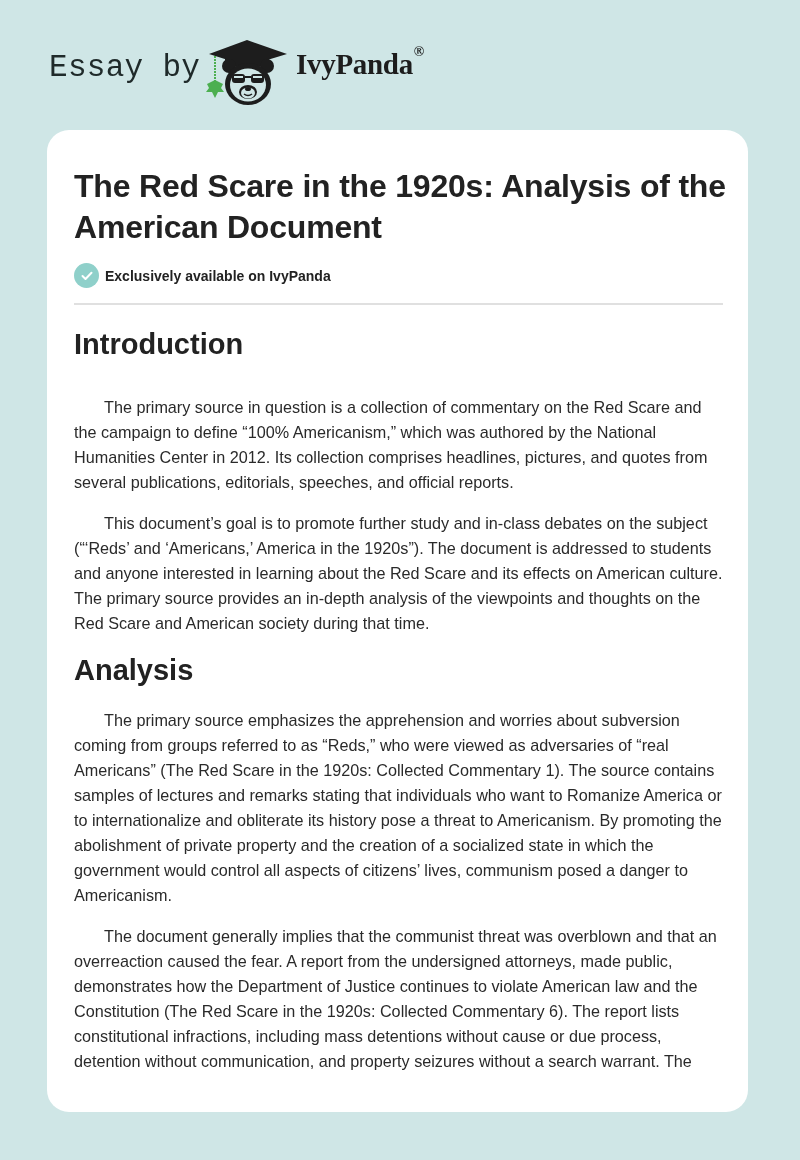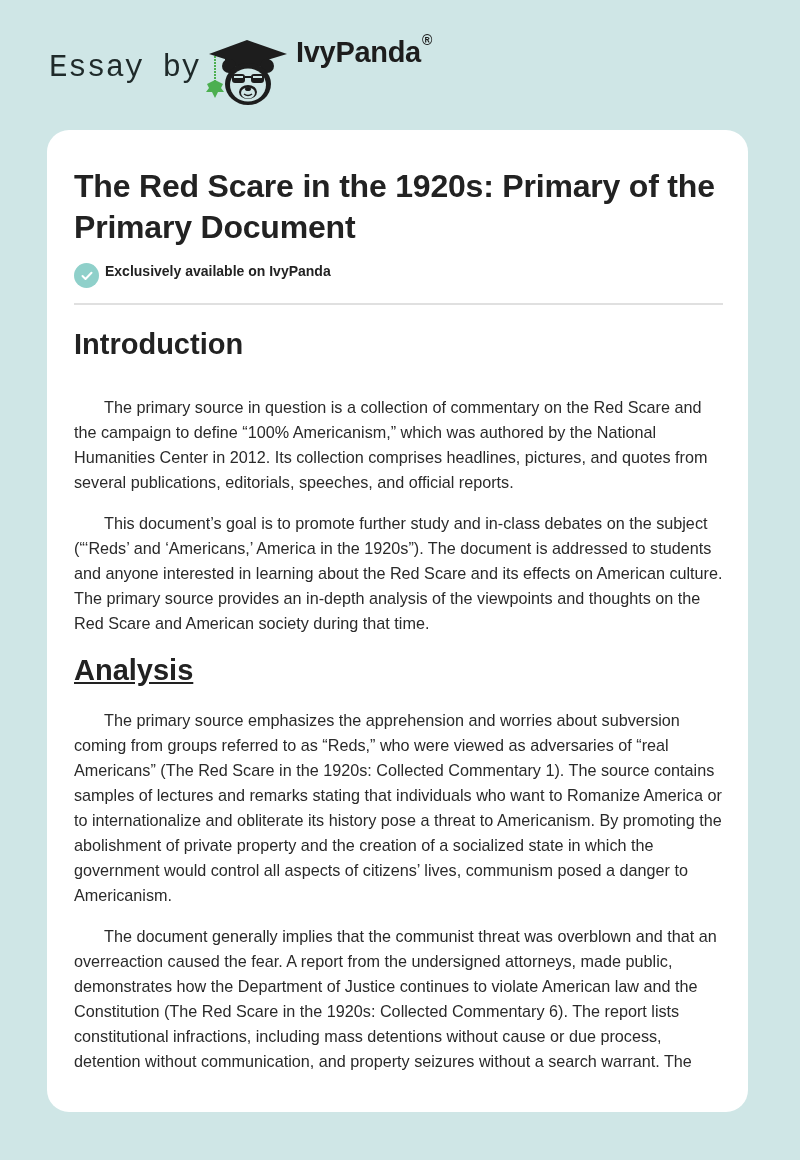--- a/index.html
+++ b/index.html
@@ -27,22 +27,22 @@
       color: #1f2a2a;
       letter-spacing: 0.3px;
     }
     .logo-icon {
       position: absolute;
       left: 203px; top: 36px;
       width: 88px; height: 72px;
     }
     .brand {
       position: absolute;
-      left: 296px; top: 36px;
-      font-family: Liberation Sans, sans-serif;
+      left: 296px; top: 48px;
+      font-family: Liberation Serif, serif;
       font-weight: bold;
       font-size: 29px;
       color: #1d1d1d;
       letter-spacing: -0.3px;
     }
     .brand sup {
       font-size: 14px;
       vertical-align: top;
       position: relative;
       top: -4px;
@@ -63,21 +63,21 @@
       font-size: 32px;
       font-weight: bold;
       line-height: 41px;
       color: #222222;
       letter-spacing: -0.2px;
     }
     .badge {
       position: absolute;
       left: 27px; top: 133px;
       display: flex;
-      align-items: flex-start;
+      align-items: center;
     }
     .check-icon {
       width: 25px; height: 25px;
       border-radius: 50%;
       background: #8fd0ca;
       display: flex; align-items: center; justify-content: center;
       margin-right: 6px;
     }
     .badge-text {
       font-size: 14px;
@@ -104,21 +104,21 @@
     }
     p {
       font-size: 16.2px;
       line-height: 25px;
       color: #2a2a2a;
       text-indent: 30px;
       margin-bottom: 16px;
       margin-top: 16px;
     }
     .h-intro { margin-top: 0; }
-    .h-analysis { margin-top: 7px; margin-bottom: 20px; text-decoration: underline; }
+    .h-analysis { margin-top: 7px; margin-bottom: 20px; }
   </style>
 </head>
 <body>
 
 <div class="header">
   <span class="essay-by">Essay by</span>
   <span class="logo-icon">
     <svg width="88" height="72" viewBox="0 0 88 72">
 
       <polygon points="6,18 44,4 84,18 44,30" fill="#1d1d1d"></polygon>
@@ -143,21 +143,21 @@
       <ellipse cx="45" cy="56" rx="9" ry="7" fill="#1d1d1d"></ellipse>
       <ellipse cx="45" cy="57" rx="7" ry="5.5" fill="#cfe6e6"></ellipse>
       <ellipse cx="45" cy="53" rx="3" ry="2" fill="#1d1d1d"></ellipse>
       <path d="M41 58 Q45 61 49 58" stroke="#1d1d1d" stroke-width="1.5" fill="none"></path>
     </svg>
   </span>
   <span class="brand"><span>IvyPanda</span><sup>®</sup></span>
 </div>
 
 <div class="card">
-  <h1 class="title">The Red Scare in the 1920s: Primary of the Primary Document</h1>
+  <h1 class="title">The Red Scare in the 1920s: Analysis of the American Document</h1>
 
   <div class="badge">
     <span class="check-icon">
       <svg width="12" height="10" viewBox="0 0 12 10">
         <path d="M1.5 5 L4.5 8 L10.5 1.8" stroke="#ffffff" stroke-width="2" fill="none" stroke-linecap="round" stroke-linejoin="round"></path>
       </svg>
     </span>
     <span class="badge-text">Exclusively available on IvyPanda</span>
   </div>
 

